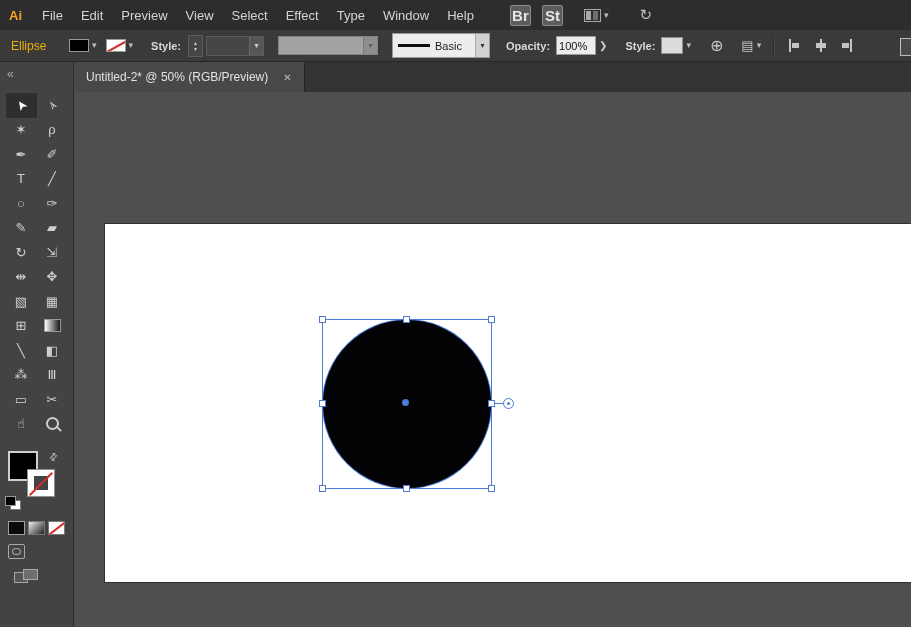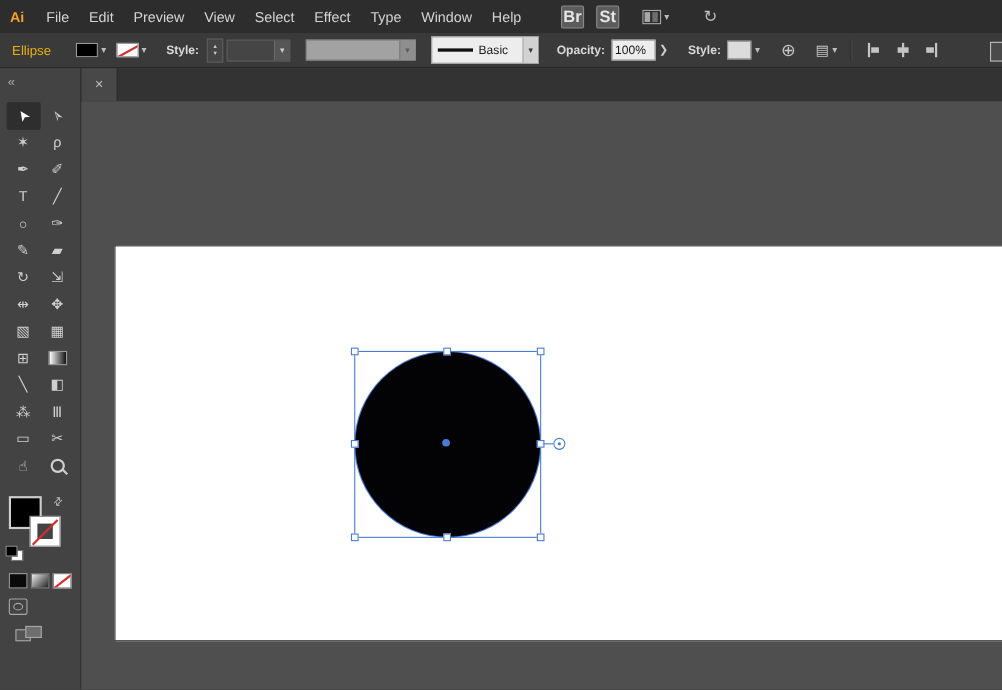--- a/index.html
+++ b/index.html
@@ -194,20 +194,21 @@
     <span class="aligns">
       <span class="al al-left"></span>
       <span class="al al-center"></span>
       <span class="al al-right"></span>
     </span>
     <span class="clipped"></span>
   </div>
 
   <div class="tabbar">
     <div class="tab">
+      <span>Untitled-2* @ 50% (RGB/Preview)</span>
       <span class="close">✕</span>
     </div>
   </div>
 
   <div class="toolpanel">
     <span class="collapse">«</span>
     <div class="tools">
       <div class="tool selected">
           <span class="rot">➤</span>
         </div>

